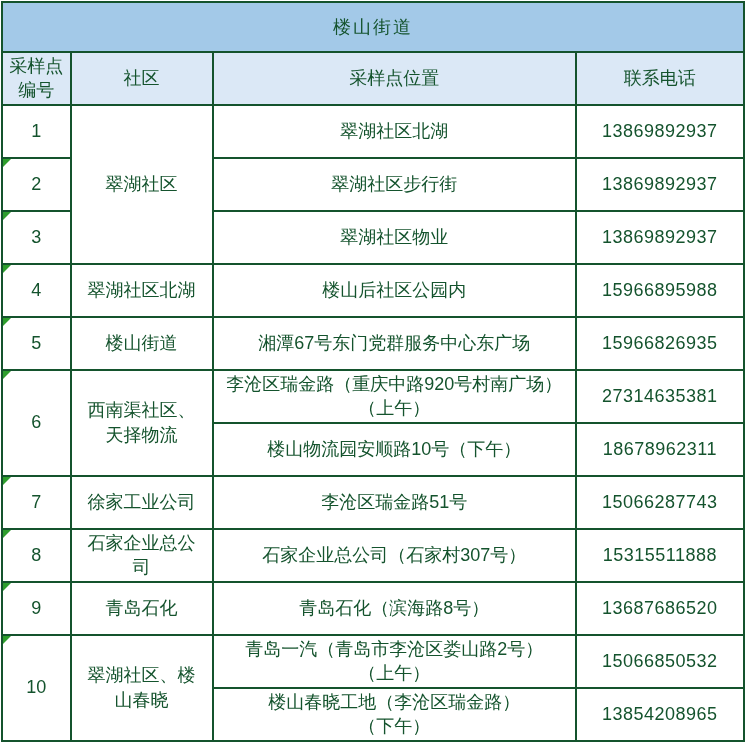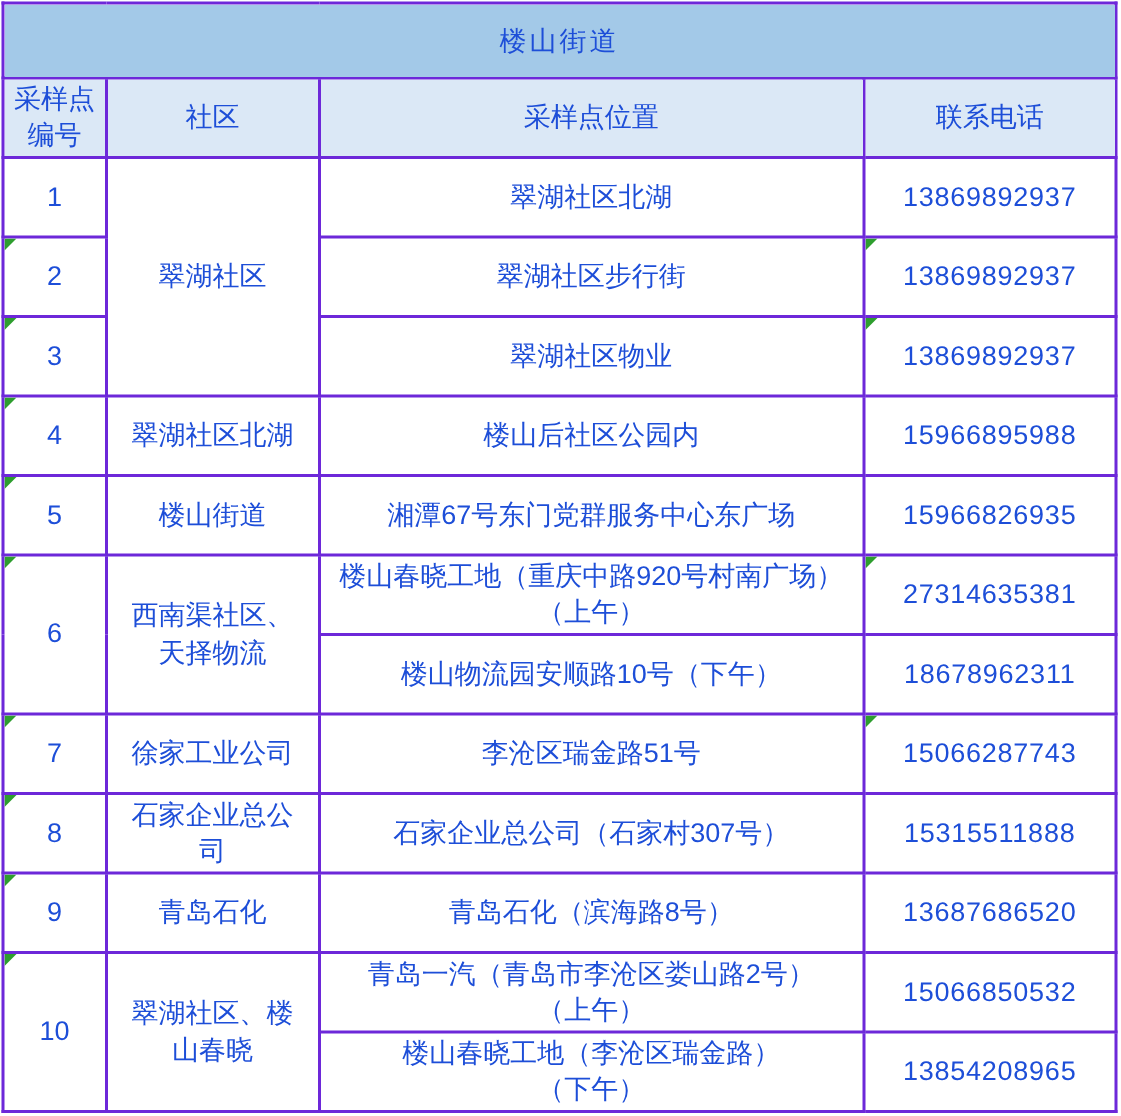--- a/index.html
+++ b/index.html
@@ -15,24 +15,24 @@
     left: 1px;
     top: 1px;
     width: 744px;
   }
   table.grid {
     border-collapse: collapse;
     table-layout: fixed;
     width: 744px;
   }
   table.grid td {
-    border: 2px solid #6d28d9;
+    border: 2px solid #14532d;
     text-align: center;
     vertical-align: middle;
-    color: #1d4ed8;
+    color: #14532d;
     font-size: 18px;
     font-weight: 500;
     line-height: 1.35;
     white-space: pre-line;
     padding: 1px 2px;
     position: relative;
     overflow: hidden;
   }
   .col-num  { width: 68px;  }
   .col-comm { width: 141px; }
@@ -51,20 +51,21 @@
     background: #dbe8f6;
     font-size: 17px;
     font-weight: 500;
     color: #000000;
   }
   tr.hdr   { height: 50px; }
   tr.body  { height: 53px; }
   td.phone {
     font-size: 19px;
     letter-spacing: 0.5px;
+    border-radius: 20px;
   }
   
   .flag {
     position: absolute;
     top: 0;
     left: 0;
     width: 0;
     height: 0;
     border-top: 8px solid #2e9e2e;
     border-right: 8px solid transparent;
@@ -125,21 +126,21 @@
       <td><span class="flag"></span><span>5</span></td>
       <td>楼山街道</td>
       <td>湘潭67号东门党群服务中心东广场</td>
       <td class="phone">15966826935</td>
     </tr>
 
     <tr class="body">
       <td rowspan="2"><span class="flag"></span><span>6</span></td>
       <td rowspan="2">西南渠社区、
 天择物流</td>
-      <td>楼山春晓工地（重庆中路920号村南广场）
+      <td>李沧区瑞金路（重庆中路920号村南广场）
 （上午）</td>
       <td class="phone"><span class="flag"></span><span>27314635381</span></td>
     </tr>
     <tr class="body">
       <td>楼山物流园安顺路10号（下午）</td>
       <td class="phone">18678962311</td>
     </tr>
 
     <tr class="body">
       <td><span class="flag"></span><span>7</span></td>

